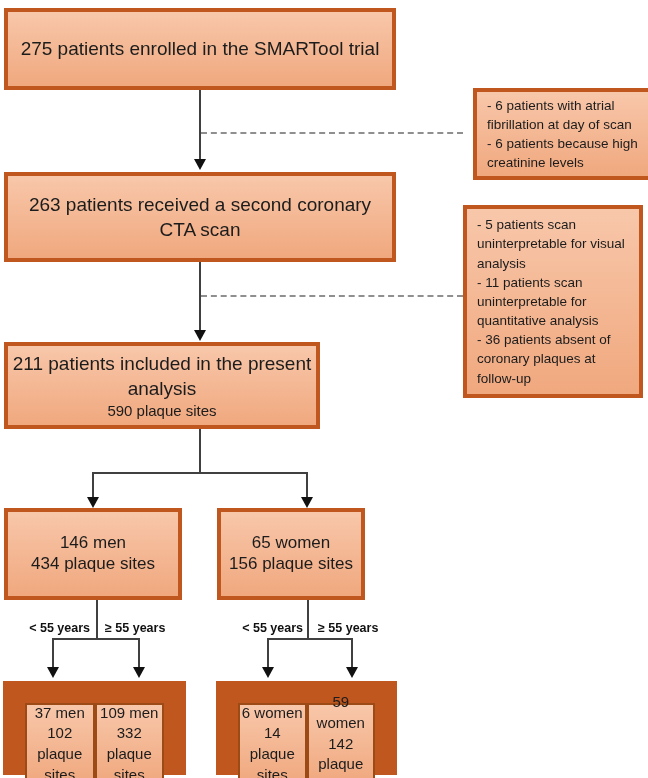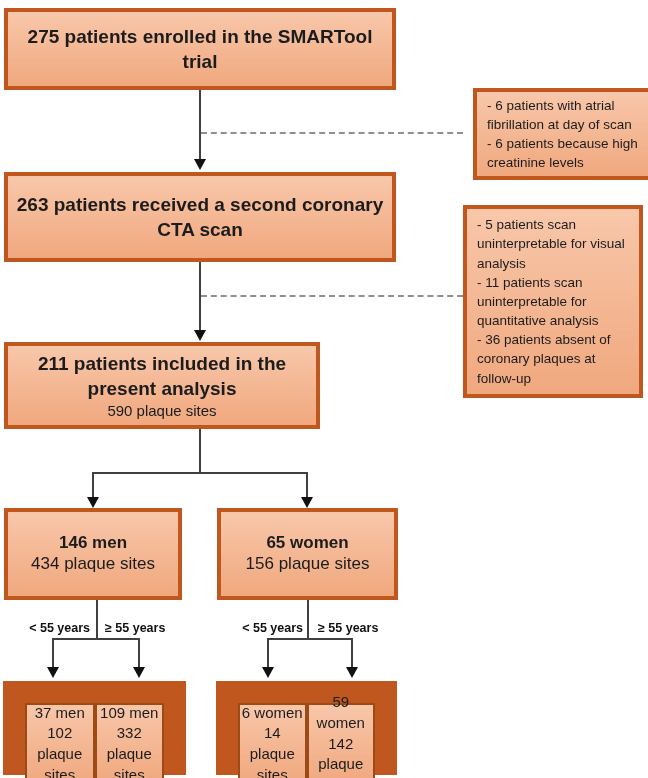--- a/index.html
+++ b/index.html
@@ -16,21 +16,21 @@
     position:relative;width:648px;height:778px;background:#ffffff;overflow:hidden;
     font-family:"Liberation Sans",sans-serif;color:var(--ink);
   }
   .box{
     position:absolute;box-sizing:border-box;
     border:4px solid var(--border);
     background:linear-gradient(180deg,var(--fill-top) 0%,var(--fill-bot) 100%);
     display:flex;flex-direction:column;align-items:center;justify-content:center;
     text-align:center;
   }
-  .box .t1{font-size:19px;line-height:1.32;font-weight:bold;}
+  .box .t1{font-size:19px;line-height:1.32;}
   .box .t2{font-size:15px;line-height:1.3;}
   .stage2 .t1{font-size:17px;line-height:1.25;}
   .stage2 .t2{font-size:17px;line-height:1.35;}
   .side-box{
     position:absolute;box-sizing:border-box;
     border:4px solid var(--border);
     background:linear-gradient(180deg,var(--fill-top) 0%,var(--fill-bot) 100%);
     display:flex;align-items:center;
   }
   .side-box .txt{
@@ -105,21 +105,21 @@
   <div class="hline" style="left:92px;top:472px;width:216px;"></div>
   <div class="vline" style="left:92px;top:472px;height:26px;"></div>
   <div class="arrowhead" style="left:87px;top:497px;"></div>
   <div class="vline" style="left:306px;top:472px;height:26px;"></div>
   <div class="arrowhead" style="left:301px;top:497px;"></div>
 
   <div class="box stage2" style="left:4px;top:508px;width:178px;height:92px;">
     <div class="t1">146 men</div>
     <div class="t2">434 plaque sites</div>
   </div>
-  <div class="box stage2" style="left:217px;top:508px;width:181px;height:92px;">
+  <div class="box stage2" style="left:217px;top:508px;width:148px;height:92px;">
     <div class="t1">65 women</div>
     <div class="t2">156 plaque sites</div>
   </div>
 
   <div class="vline" style="left:96px;top:600px;height:40px;"></div>
   <div class="age-label" style="left:20px;top:621px;width:70px;text-align:right;">&lt; 55 years</div>
   <div class="age-label" style="left:105px;top:621px;">≥ 55 years</div>
   <div class="hline" style="left:52px;top:638px;width:88px;"></div>
   <div class="vline" style="left:52px;top:638px;height:29px;"></div>
   <div class="arrowhead" style="left:47px;top:667px;"></div>

